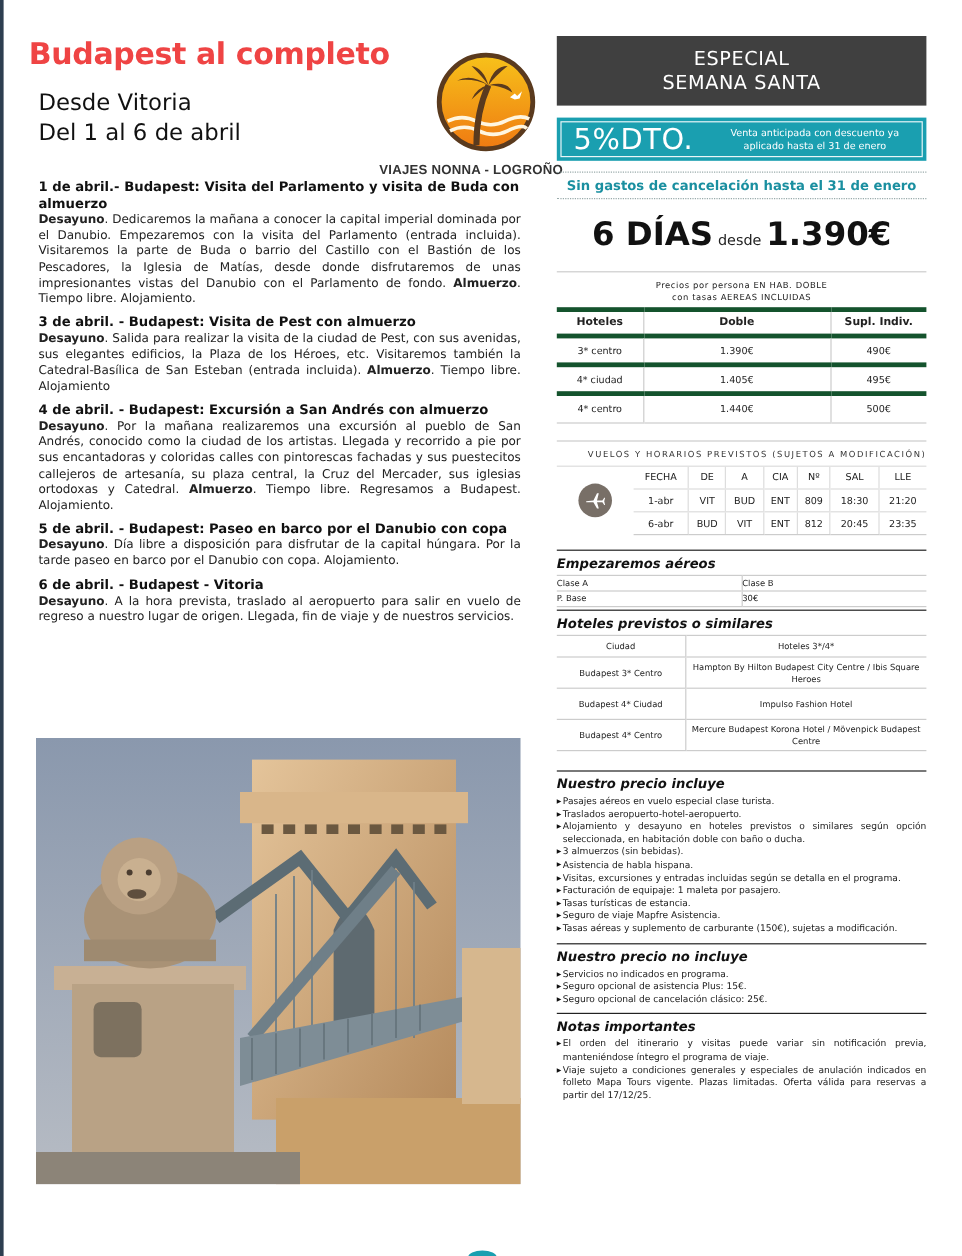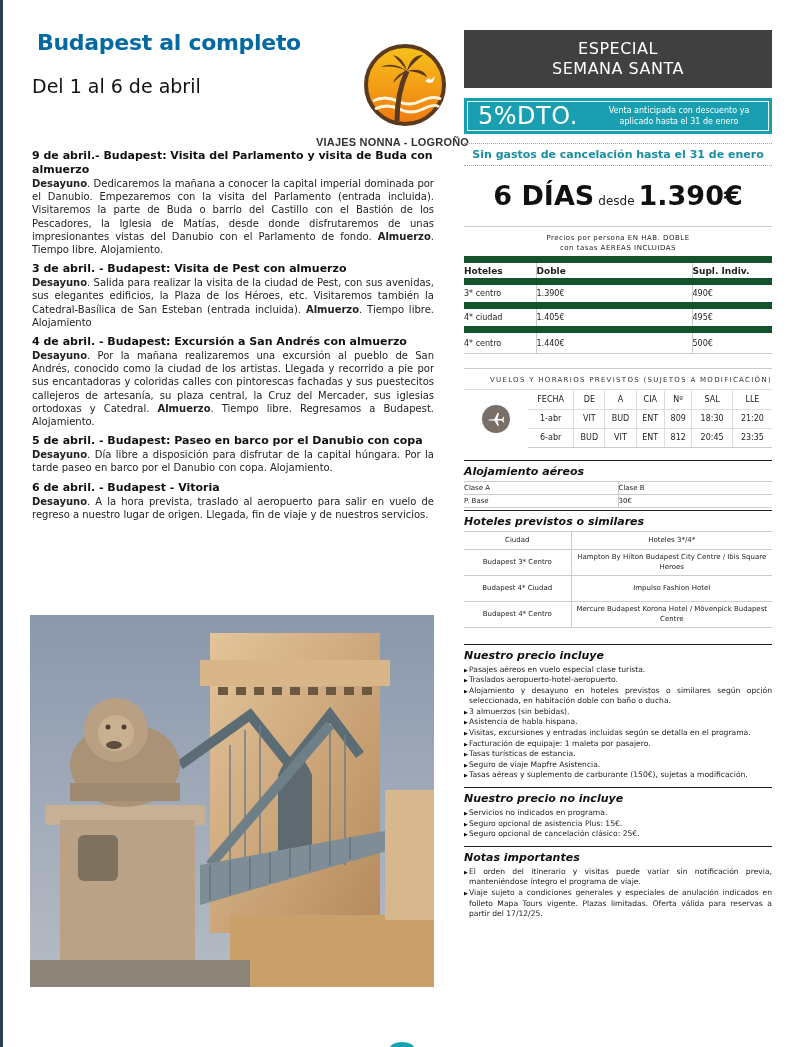--- a/index.html
+++ b/index.html
@@ -1,21 +1,21 @@
 <!DOCTYPE html>
 <html><head>
 <meta charset="utf-8">
 <style>
   * { box-sizing: border-box; margin: 0; padding: 0; }
   html, body { width: 802px; height: 1047px; background: #ffffff; overflow: hidden; }
   body { position: relative; font-family: "DejaVu Sans", sans-serif; color: #111; }
   .left-edge { position: absolute; left: 0; top: 0; width: 3px; height: 1047px; background: #2d3e50; }
 
   
-  .title { position: absolute; left: 37px; top: 30px; font-family: "DejaVu Sans", sans-serif; font-weight: bold; font-size: 22px; letter-spacing: -0.3px; color: #0369a1; }
+  .title { position: absolute; left: 24px; top: 30px; font-family: "DejaVu Sans", sans-serif; font-weight: bold; font-size: 25px; letter-spacing: -0.3px; color: #ef4444; }
   .subtitle { position: absolute; left: 32px; top: 74px; font-size: 19px; line-height: 25px; color: #111; font-weight: normal; }
 
   
   .logo { position: absolute; left: 363px; top: 43px; width: 84px; height: 84px; }
   .logo-text { position: absolute; left: 316px; top: 136px; font-family: "Liberation Sans", sans-serif; font-weight: bold; font-size: 11px; color: #333; letter-spacing: 0.2px; }
 
   
   .itin { position: absolute; left: 32px; top: 149px; width: 402px; font-size: 10px; line-height: 13.2px; }
   .day { margin-bottom: 6px; }
   .day-title { font-weight: bold; font-size: 11px; line-height: 14px; color: #111; }
@@ -34,21 +34,21 @@
   .discount-note { font-size: 8px; line-height: 11px; text-align: center; flex: 1; padding-right: 6px; }
   .dotline { border-top: 1px dotted #9aa; }
   .cancel { text-align: center; color: #1a8fa0; font-weight: bold; font-size: 11px; padding: 4px 0 4px; }
 
   .price-head { text-align: center; margin-top: 14px; height: 40px; }
   .price-head .big { font-size: 27px; font-weight: bold; color: #111; }
   .price-head .small { font-size: 12px; color: #222; margin: 0 4px; }
 
   table { border-collapse: collapse; width: 100%; }
   .ptable-note { text-align: center; font-size: 7px; letter-spacing: 0.5px; line-height: 10px; border-top: 1px solid #ccc; padding: 6px 0 3px; color: #222; }
-  .ptable td, .ptable th { border-top: 7px solid #14532d; text-align: left; font-size: 8px; height: 24px; color: #222; }
+  .ptable td, .ptable th { border-top: 4px solid #14532d; text-align: center; font-size: 8px; height: 24px; color: #222; }
   .ptable th { font-weight: bold; font-size: 9px; height: 22px; }
   .ptable td + td, .ptable th + th { border-left: 1px solid #ccc; }
   .ptable tr:last-child td { border-bottom: 1px solid #ccc; }
 
   .flights { margin-top: 14px; border-top: 1px solid #ccc; }
   .flights-title { text-align: right; font-size: 7px; letter-spacing: 1.3px; padding: 7px 0 5px; color: #333; }
   .flights-body { display: flex; border-top: 1px solid #ddd; }
   .plane { width: 64px; display: flex; align-items: center; justify-content: center; }
   .plane-circle { width: 28px; height: 28px; border-radius: 50%; background: #786f67; display: flex; align-items: center; justify-content: center; }
   .ftable td { text-align: center; font-size: 8px; height: 19px; color: #222; border-bottom: 1px solid #ddd; }
@@ -72,20 +72,21 @@
 
   .dot-bottom { position: absolute; left: 390px; top: 1042px; width: 24px; height: 12px; border-radius: 50%; background: #1a9fb0; }
 </style>
 </head>
 <body>
 
 <div class="left-edge"></div>
 
 <h1 class="title">Budapest al completo</h1>
 <div class="subtitle">
+  <div>Desde Vitoria</div>
   <div>Del 1 al 6 de abril</div>
 </div>
 
 <div class="logo">
   <svg width="84" height="84" viewBox="0 0 84 84">
     <defs>
       <linearGradient id="sun" x1="0" y1="0" x2="0" y2="1">
         <stop offset="0" stop-color="#f7c21a"></stop>
         <stop offset="1" stop-color="#ef7a12"></stop>
       </linearGradient>
@@ -99,21 +100,21 @@
     <path d="M44 28 Q60 24 64 34 Q54 28 44 28 Z" fill="#5a3a1e"></path>
     <path d="M44 28 Q34 30 30 40 Q38 32 44 28 Z" fill="#5a3a1e"></path>
     <path d="M44 28 Q40 14 30 12 Q40 22 44 28 Z" fill="#5a3a1e"></path>
     <path d="M62 38 l4 -3 l2 2 l4 -4 l-2 6 l-4 1 Z" fill="#ffffff"></path>
   </svg>
 </div>
 <div class="logo-text">VIAJES NONNA - LOGROÑO</div>
 
 <div class="itin">
   <div class="day">
-    <div class="day-title">9 de abril.- Budapest: Visita del Parlamento y visita de Buda con almuerzo</div>
+    <div class="day-title">1 de abril.- Budapest: Visita del Parlamento y visita de Buda con almuerzo</div>
     <div class="day-body"><b>Desayuno</b><span>. Dedicaremos la mañana a conocer la capital imperial dominada por el Danubio. Empezaremos con la visita del Parlamento (entrada incluida). Visitaremos la parte de Buda o barrio del Castillo con el Bastión de los Pescadores, la Iglesia de Matías, desde donde disfrutaremos de unas impresionantes vistas del Danubio con el Parlamento de fondo. </span><b>Almuerzo</b><span>. Tiempo libre. Alojamiento.</span></div>
   </div>
   <div class="day">
     <div class="day-title">3 de abril. - Budapest: Visita de Pest con almuerzo</div>
     <div class="day-body"><b>Desayuno</b><span>. Salida para realizar la visita de la ciudad de Pest, con sus avenidas, sus elegantes edificios, la Plaza de los Héroes, etc. Visitaremos también la Catedral-Basílica de San Esteban (entrada incluida). </span><b>Almuerzo</b><span>. Tiempo libre. Alojamiento</span></div>
   </div>
   <div class="day">
     <div class="day-title">4 de abril. - Budapest: Excursión a San Andrés con almuerzo</div>
     <div class="day-body"><b>Desayuno</b><span>. Por la mañana realizaremos una excursión al pueblo de San Andrés, conocido como la ciudad de los artistas. Llegada y recorrido a pie por sus encantadoras y coloridas calles con pintorescas fachadas y sus puestecitos callejeros de artesanía, su plaza central, la Cruz del Mercader, sus iglesias ortodoxas y Catedral. </span><b>Almuerzo</b><span>. Tiempo libre. Regresamos a Budapest. Alojamiento.</span></div>
   </div>
@@ -291,21 +292,21 @@
           <td>812</td>
           <td>20:45</td>
           <td>23:35</td>
         </tr>
       </tbody>
         </table>
     </div>
   </div>
 
   <div class="sec" style="margin-top:12px;">
-    <div class="sec-title">Alojamiento aéreos</div>
+    <div class="sec-title">Empezaremos aéreos</div>
     <table class="supp">
       <colgroup>
           <col style="width:154px">
           <col>
         </colgroup>
       <tbody>
           <tr>
         <td>Clase A</td>
         <td>Clase B</td>
       </tr>

